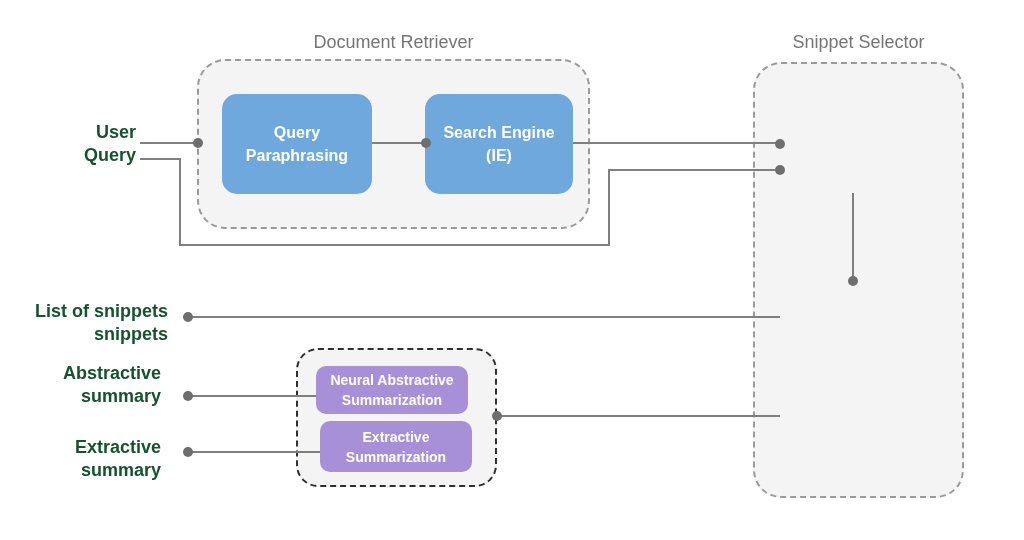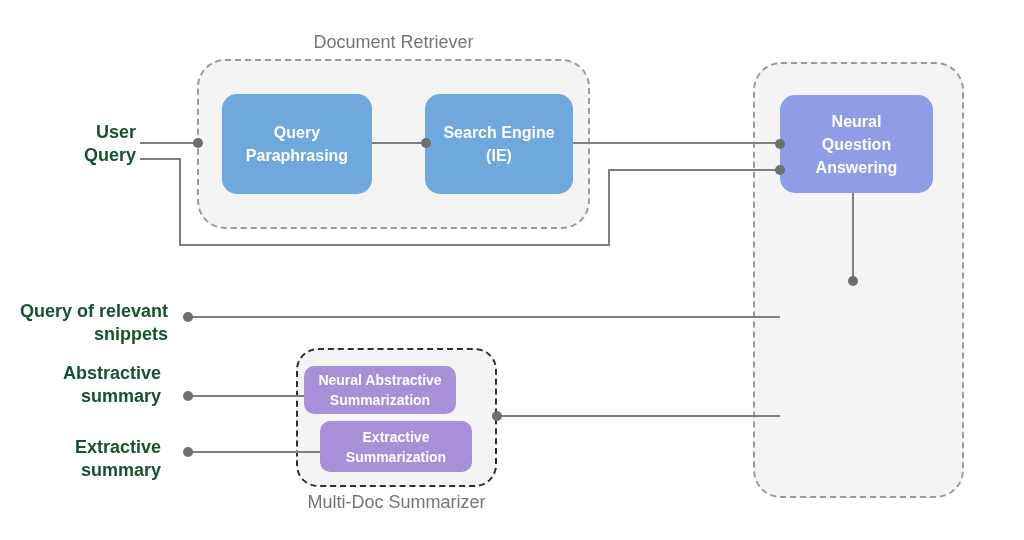--- a/index.html
+++ b/index.html
@@ -39,21 +39,21 @@
 </head>
 <body>
 
 <div class="canvas">
 
   <div class="group" style="left:197px;top:59px;width:393px;height:170px;"></div>
   <div class="group" style="left:753px;top:62px;width:211px;height:436px;"></div>
   <div class="group dark-border" style="left:296px;top:348px;width:201px;height:139px;"></div>
 
   <div class="group-title" style="left:197px;top:32px;width:393px;text-align:center;">Document Retriever</div>
-  <div class="group-title" style="left:296px;top:492px;width:201px;">Multi-Doc Summarizer</div>
+  <div class="group-title" style="left:753px;top:32px;width:211px;">Snippet Selector</div>
 
   <div class="line" style="left:140px;top:142px;width:58px;height:2px;"></div>
   <div class="line" style="left:140px;top:158px;width:41px;height:2px;"></div>
   <div class="line" style="left:179px;top:158px;width:2px;height:88px;"></div>
   <div class="line" style="left:179px;top:244px;width:431px;height:2px;"></div>
   <div class="line" style="left:608px;top:169px;width:2px;height:77px;"></div>
   <div class="line" style="left:608px;top:169px;width:172px;height:2px;"></div>
   <div class="line" style="left:372px;top:142px;width:53px;height:2px;"></div>
   <div class="line" style="left:573px;top:142px;width:207px;height:2px;"></div>
   <div class="line" style="left:852px;top:193px;width:2px;height:88px;"></div>
@@ -73,36 +73,31 @@
   <div class="dot" style="left:492px;top:411px;"></div>
 
   <div class="node blue" style="left:222px;top:94px;width:150px;height:100px;">
     <span class="node-label">Query
 Paraphrasing</span>
   </div>
   <div class="node blue" style="left:425px;top:94px;width:148px;height:100px;">
     <span class="node-label">Search Engine
 (IE)</span>
   </div>
-  <div class="node periwinkle" style="left:780px;top:95px;width:153px;height:98px;">
-    <span class="node-label">Neural
-Question
-Answering</span>
-  </div>
-  <div class="node purple" style="left:304px;top:366px;width:152px;height:48px;">
+  <div class="node purple" style="left:316px;top:366px;width:152px;height:48px;">
     <span class="node-label">Neural Abstractive
 Summarization</span>
   </div>
   <div class="node purple" style="left:320px;top:421px;width:152px;height:51px;">
     <span class="node-label">Extractive
 Summarization</span>
   </div>
 
   <div class="io-label" style="left:36px;top:121px;width:100px;">User
 Query</div>
-  <div class="io-label" style="left:18px;top:300px;width:150px;">Query of relevant
+  <div class="io-label" style="left:18px;top:300px;width:150px;">List of snippets
 snippets</div>
   <div class="io-label" style="left:41px;top:362px;width:120px;">Abstractive
 summary</div>
   <div class="io-label" style="left:41px;top:436px;width:120px;">Extractive
 summary</div>
 
 </div>
 
 </body></html>

